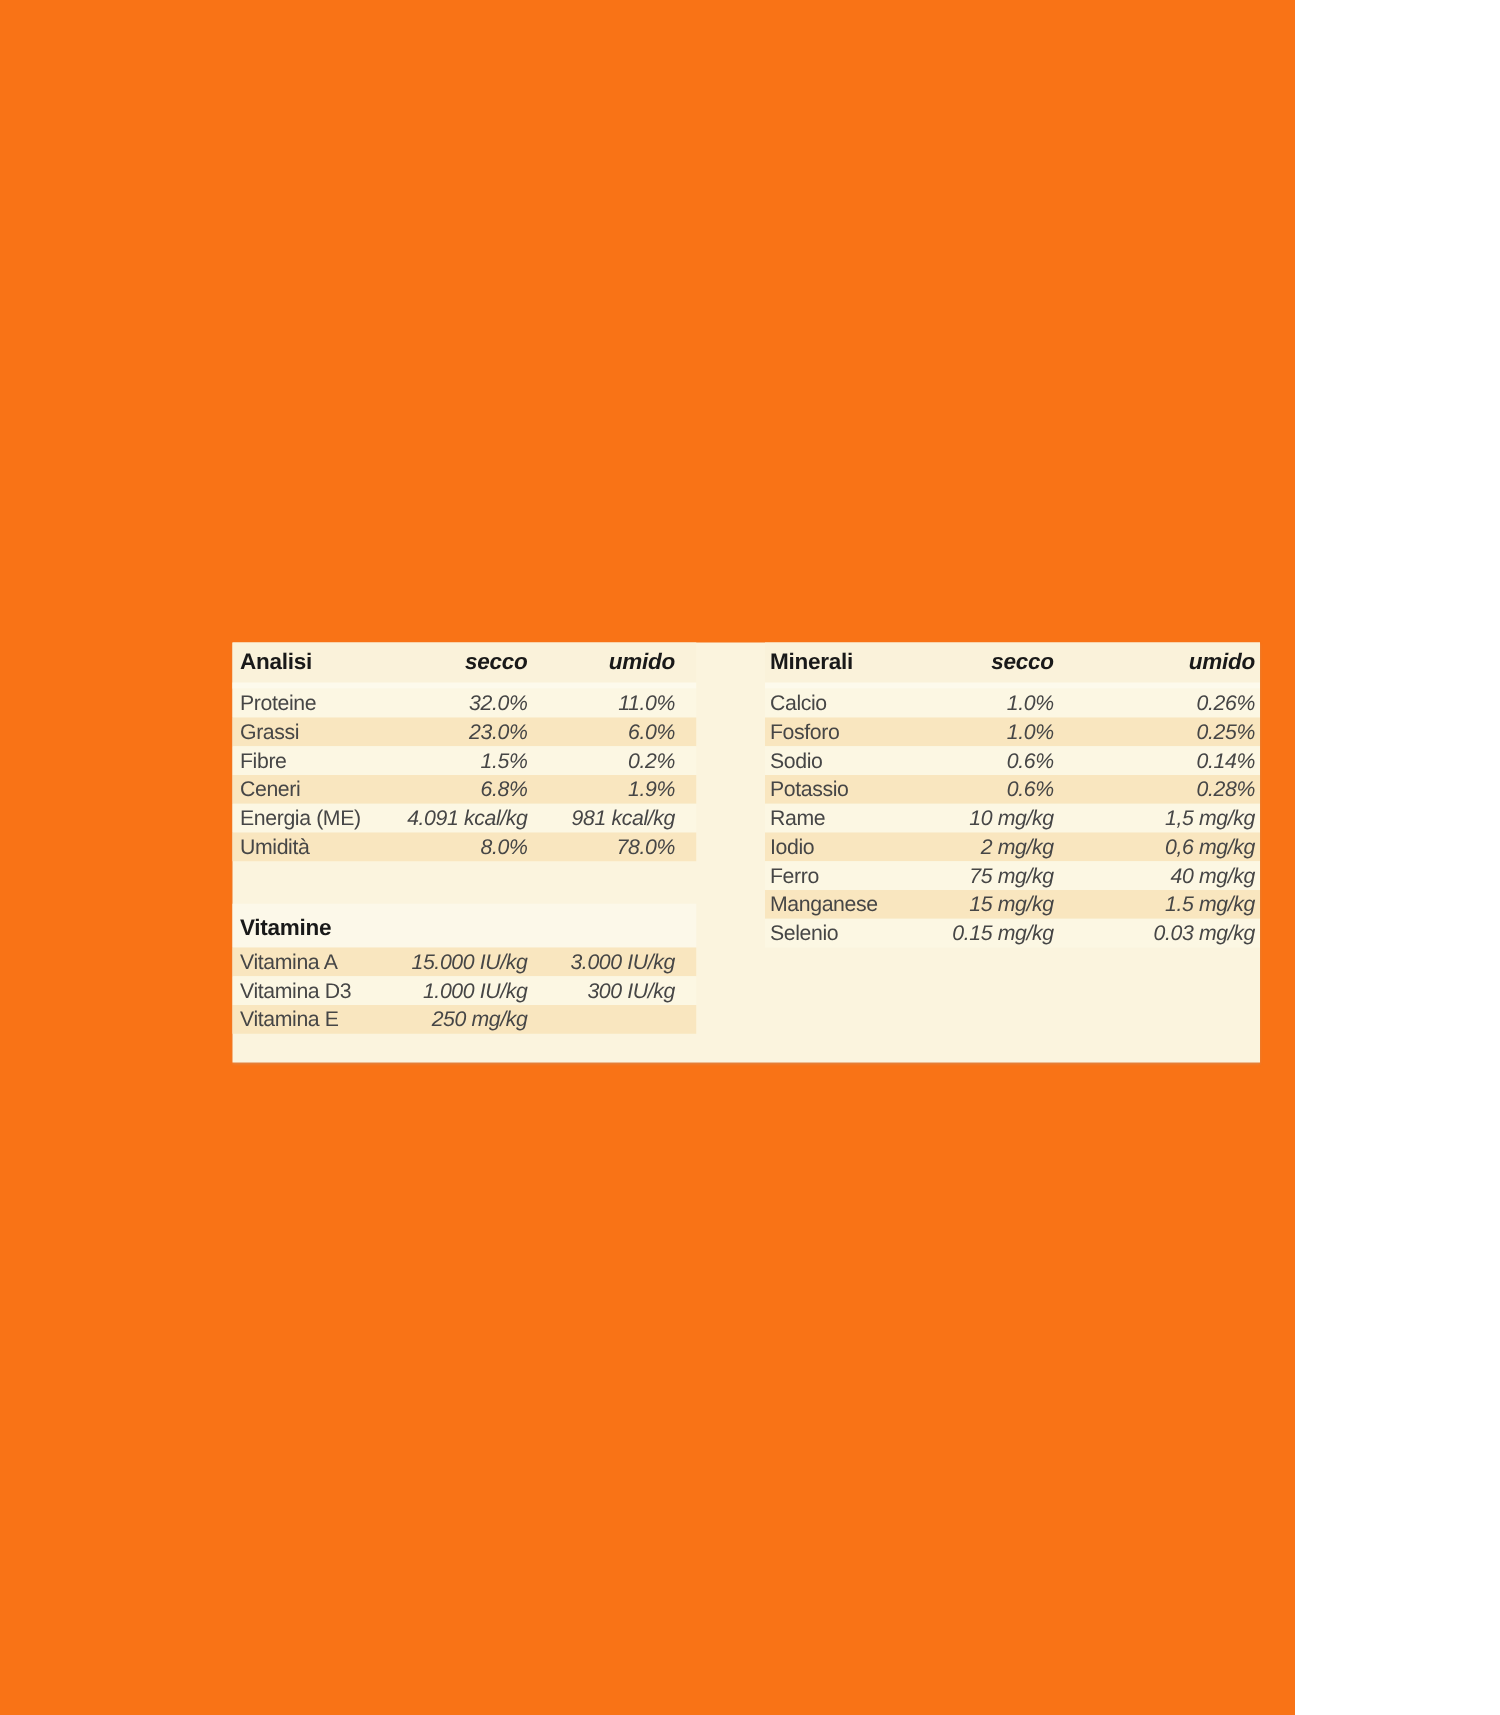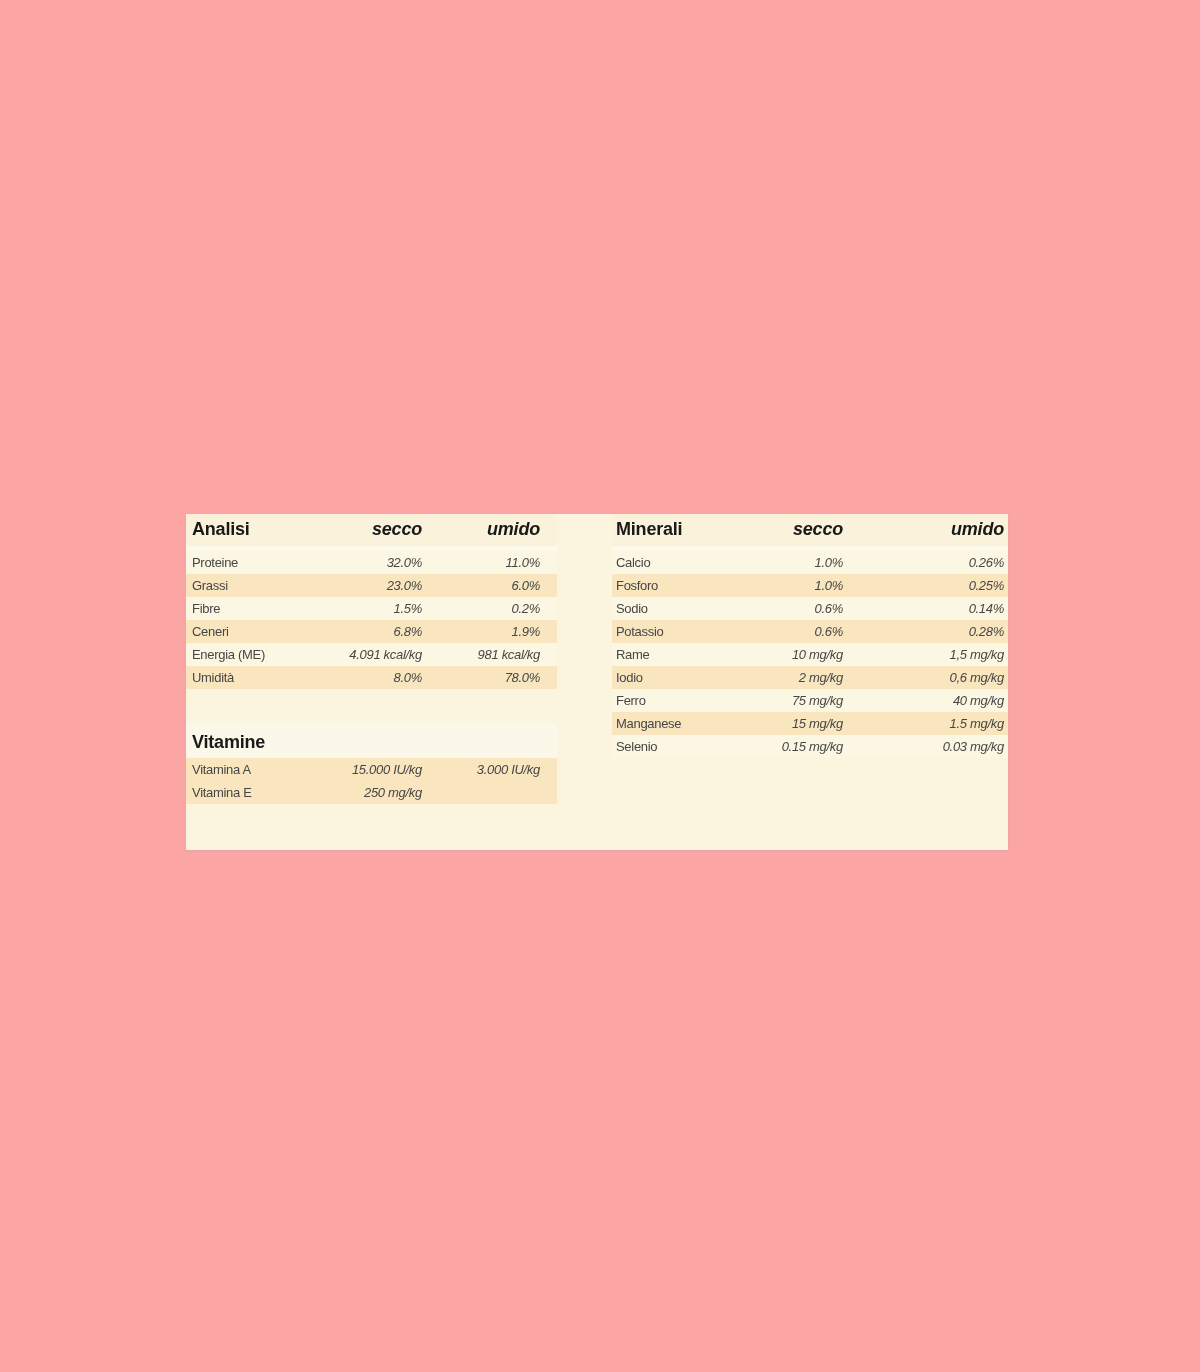--- a/index.html
+++ b/index.html
@@ -2,23 +2,23 @@
 <html><head>
 <meta charset="utf-8">
 <style>
   html, body {
     margin: 0;
     padding: 0;
     background: #ffffff;
   }
   .page {
     position: relative;
-    width: 1200px;
+    width: 1036px;
     height: 1372px;
-    background: #fca5a5;
+    background: #f97316;
     font-family: "Liberation Sans", sans-serif;
     color: #464646;
   }
   .nutri-block {
     position: absolute;
     left: 186px;
     top: 514px;
     width: 822px;
     height: 336px;
     background: #FBF4DE;
@@ -29,21 +29,21 @@
     top: 0;
     height: 336px;
   }
   .tbl-left  { left: 0;   width: 371px; }
   .tbl-right { left: 426px; width: 396px; }
 
   .trow {
     display: grid;
     height: 23px;
     line-height: 23px;
-    font-size: 13px;
+    font-size: 17px;
     letter-spacing: -0.3px;
     white-space: nowrap;
   }
   .tbl-left  .trow { grid-template-columns: 130px 106px 118px 17px; }
   .tbl-right .trow { grid-template-columns: 130px 101px 161px 4px; }
 
   .thead {
     height: 37px;
     line-height: 31px;
     box-sizing: border-box;
@@ -135,20 +135,26 @@
       <div class="spacer"></div>
 
       <div class="sub-head">Vitamine</div>
 
       <div class="trow row-tan">
         <div class="c-label">Vitamina A</div>
         <div class="c-num">15.000 IU/kg</div>
         <div class="c-num">3.000 IU/kg</div>
         <div></div>
       </div>
+      <div class="trow row-light">
+        <div class="c-label">Vitamina D3</div>
+        <div class="c-num">1.000 IU/kg</div>
+        <div class="c-num">300 IU/kg</div>
+        <div></div>
+      </div>
       <div class="trow row-tan">
         <div class="c-label">Vitamina E</div>
         <div class="c-num">250 mg/kg</div>
         <div class="c-num"></div>
         <div></div>
       </div>
 
       <div class="filler"></div>
     </div>
 

